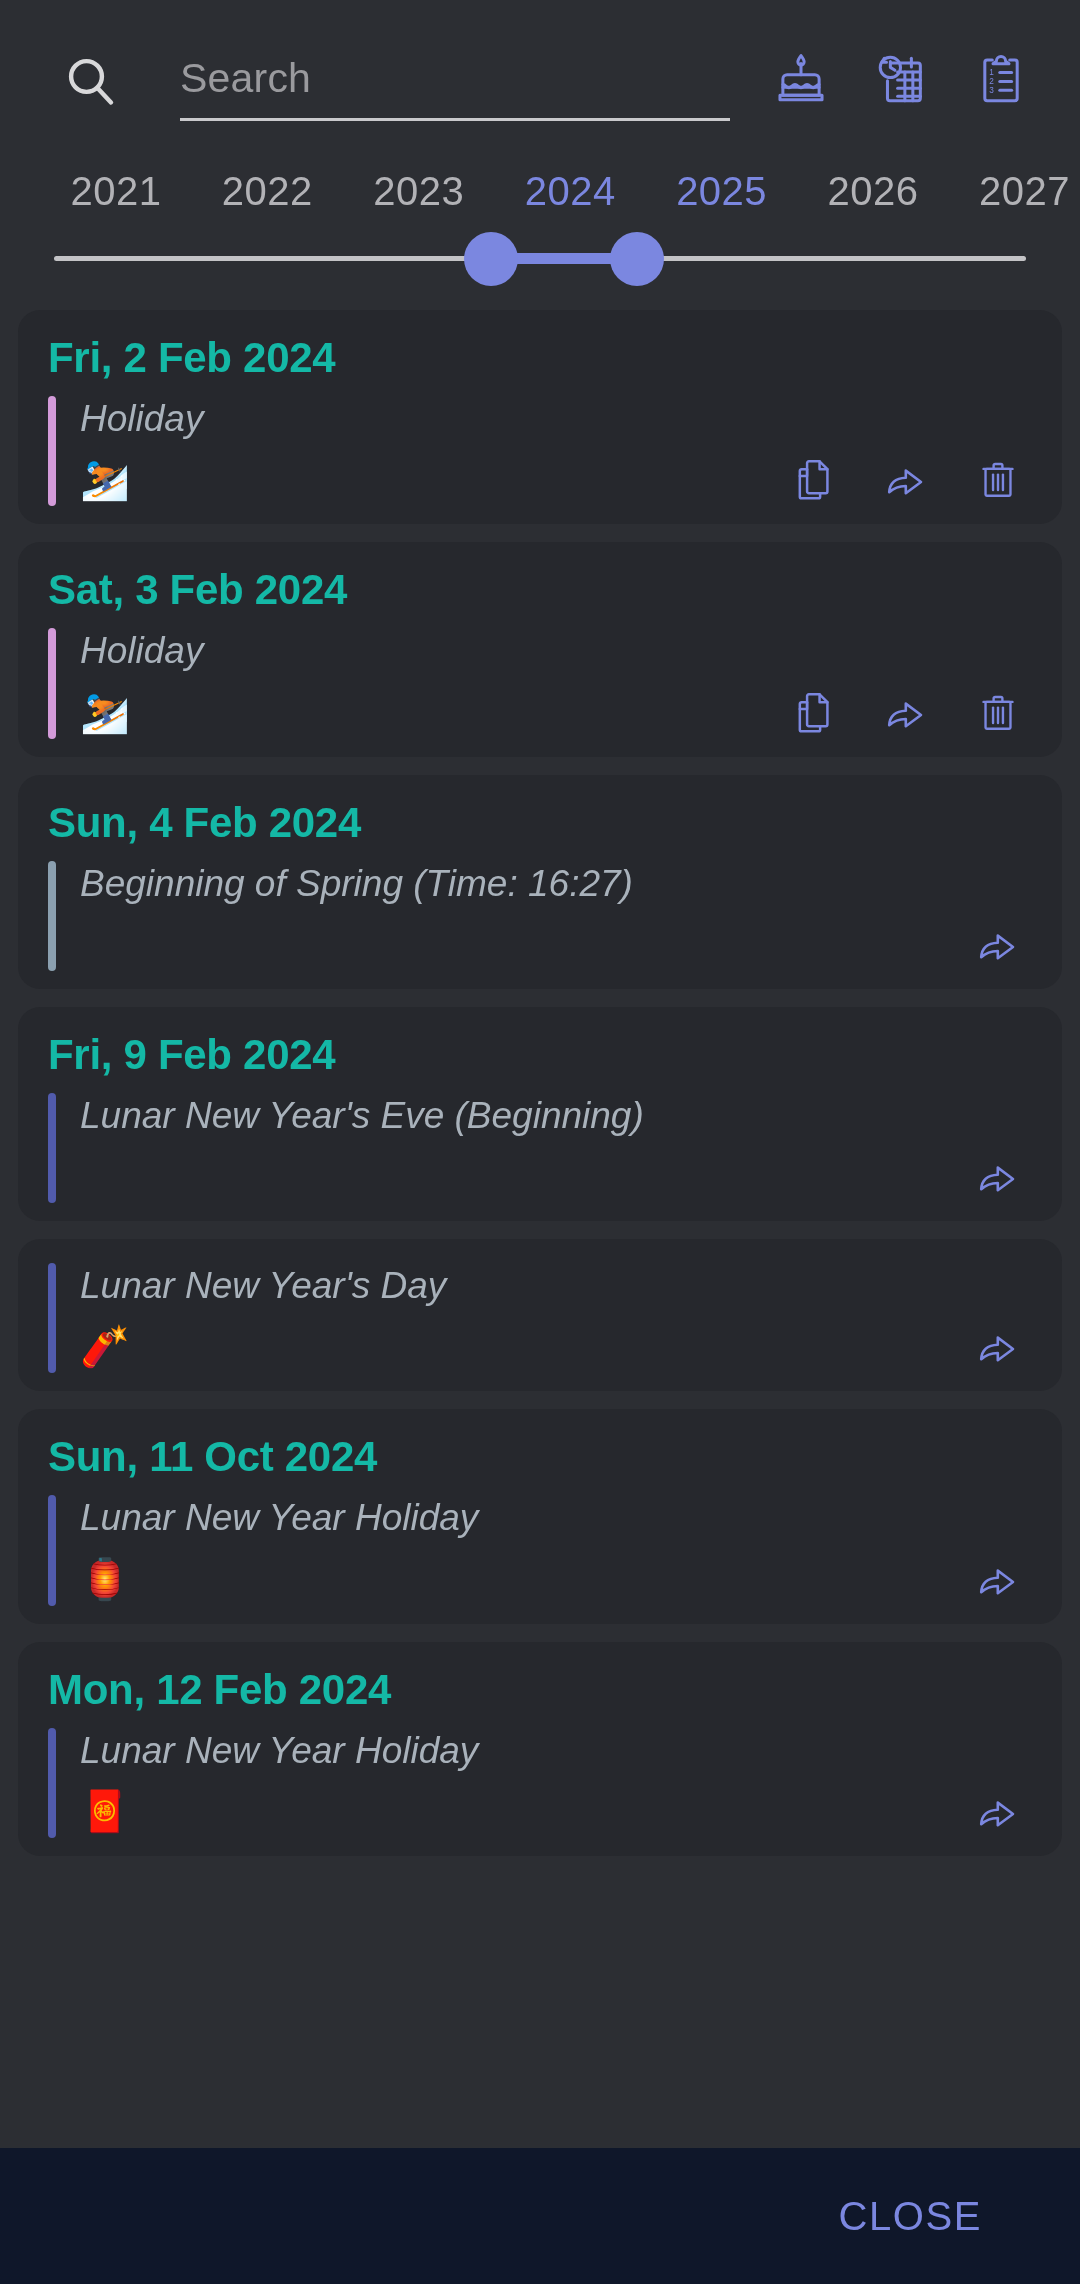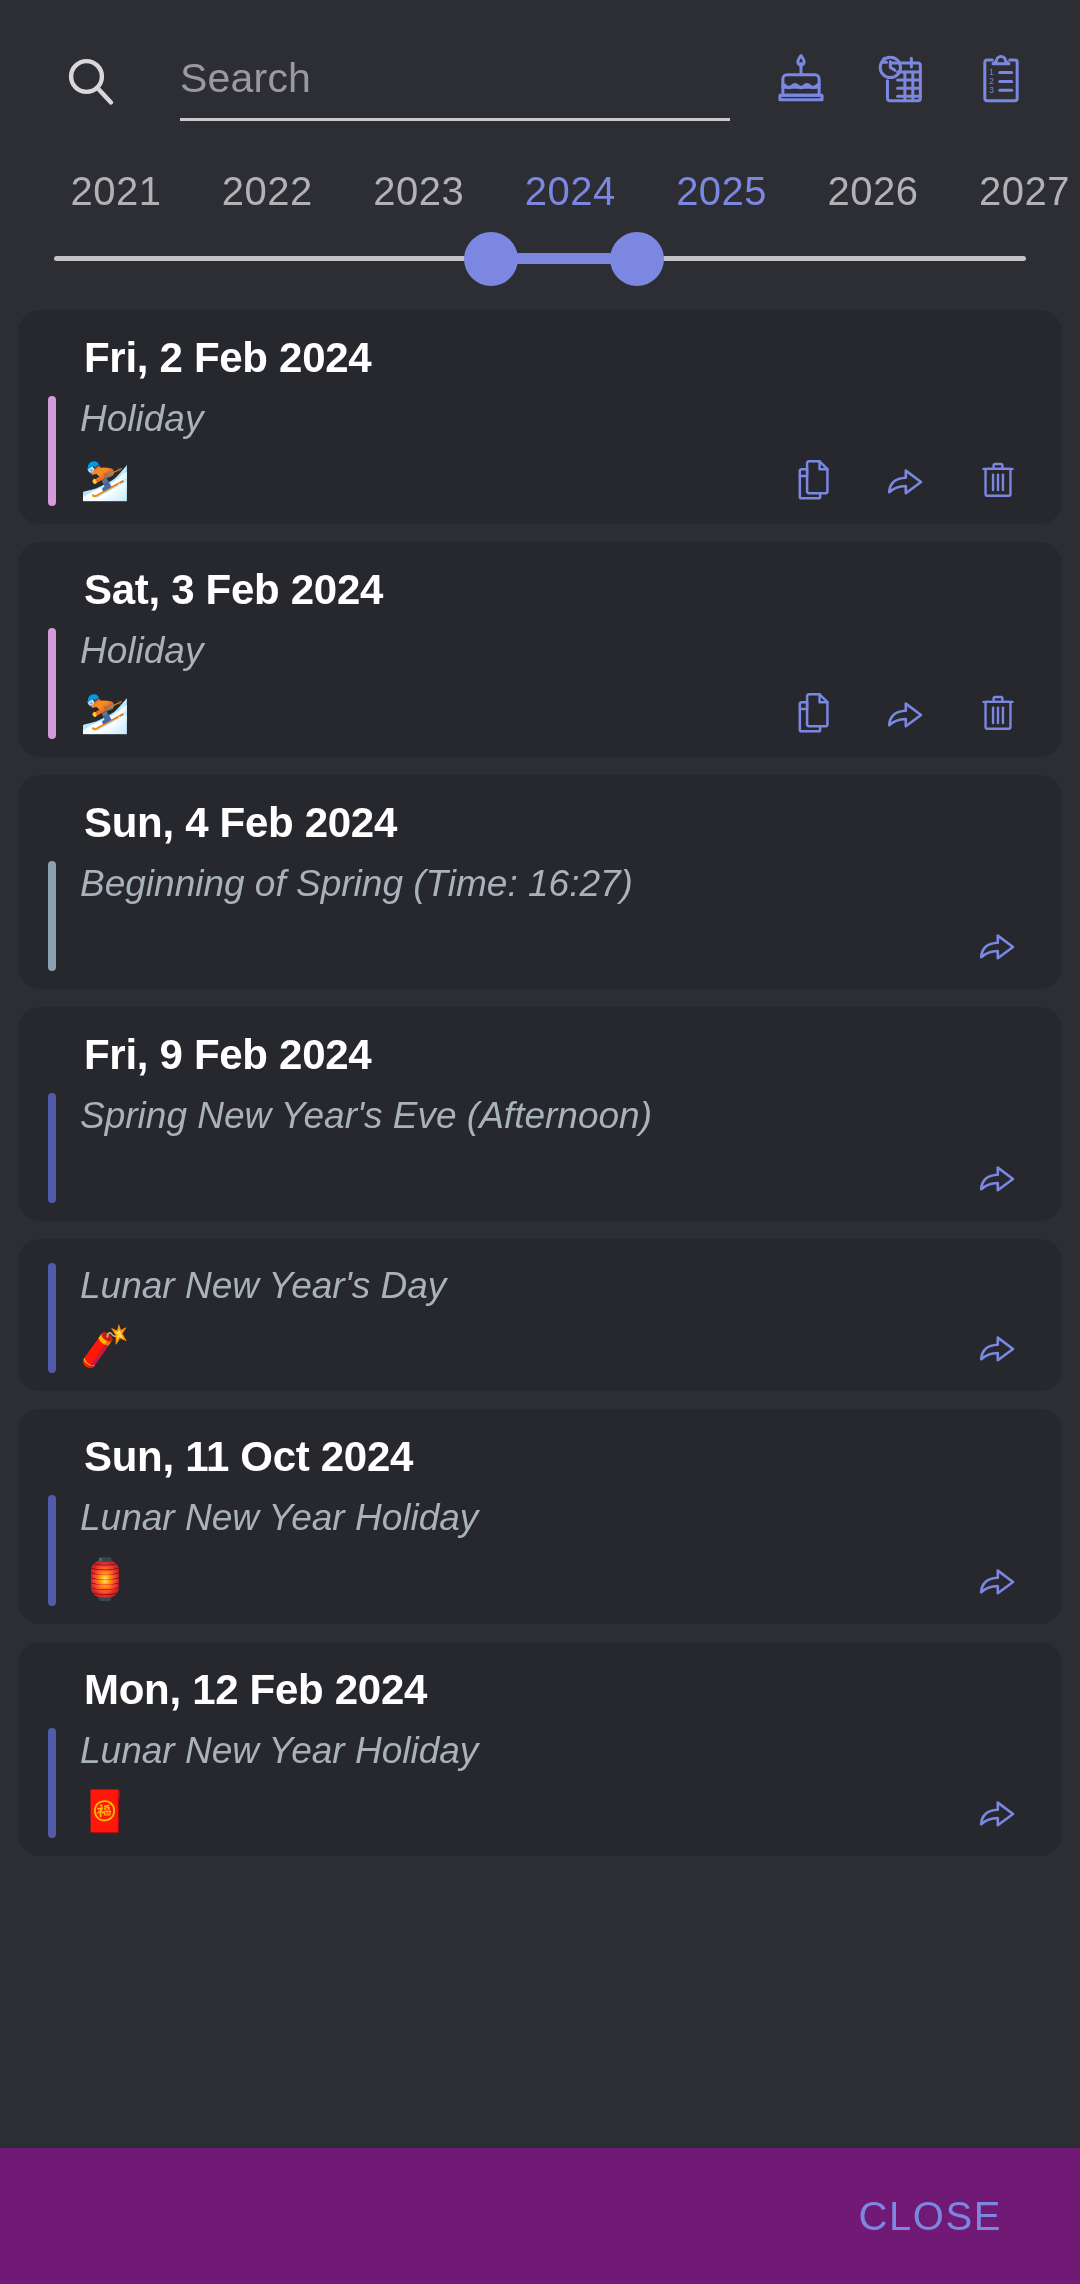--- a/index.html
+++ b/index.html
@@ -141,25 +141,24 @@
   }
   .card {
     background: #26282d;
     border-radius: 22px;
     padding: 24px 30px 18px 30px;
     flex: 0 0 auto;
   }
   .card-date {
     font-size: 42px;
     font-weight: bold;
-    color: #ffffff;
+    color: #14b8a6;
     letter-spacing: -0.3px;
     margin-bottom: 14px;
     font-family: "Liberation Sans", sans-serif;
-    margin-left: 36px;
   }
   .card-body {
     display: flex;
     align-items: stretch;
   }
   .accent {
     flex: 0 0 8px;
     width: 8px;
     border-radius: 5px;
     margin-right: 24px;
@@ -204,22 +203,22 @@
     justify-content: center;
   }
   .act-icon svg { display: block; }
 
   
   .footer {
     flex: 0 0 136px;
     display: flex;
     align-items: center;
     justify-content: flex-end;
-    padding-right: 60px;
-    background: #701a75;
+    padding-right: 80px;
+    background: #0f172a;
   }
   .close-btn {
     background: transparent;
     border: none;
     color: #7b87e0;
     font-size: 40px;
     letter-spacing: 1.6px;
     font-family: "Liberation Sans", sans-serif;
     cursor: pointer;
     padding: 12px 18px;
@@ -397,21 +396,21 @@
               </div>
             </div>
           </div>
         </div>
       </div>
       <div class="card">
         <div class="card-date">Fri, 9 Feb 2024</div>
         <div class="card-body">
           <div class="accent" style="background: rgb(81, 91, 172);"></div>
           <div class="entry">
-            <div class="entry-title">Spring New Year's Eve (Afternoon)</div>
+            <div class="entry-title">Lunar New Year's Eve (Beginning)</div>
             <div class="entry-bottom">
               <span class="entry-emoji"></span>
               <div class="entry-actions">
                 <div class="act-icon">
                   <svg width="48" height="48" viewBox="0 0 24 24" fill="none" stroke="#7b87e0" stroke-width="1.3" stroke-linecap="round" stroke-linejoin="round">
                     <path d="M3.6 18.6c.3-4.3 3.1-7 8.3-7.2V7.8l7.6 5.7-7.6 5.6v-3.6c-4.0.1-6.1 1.1-8.3 3.1z"></path>
                   </svg>
                 </div>
               </div>
             </div>

